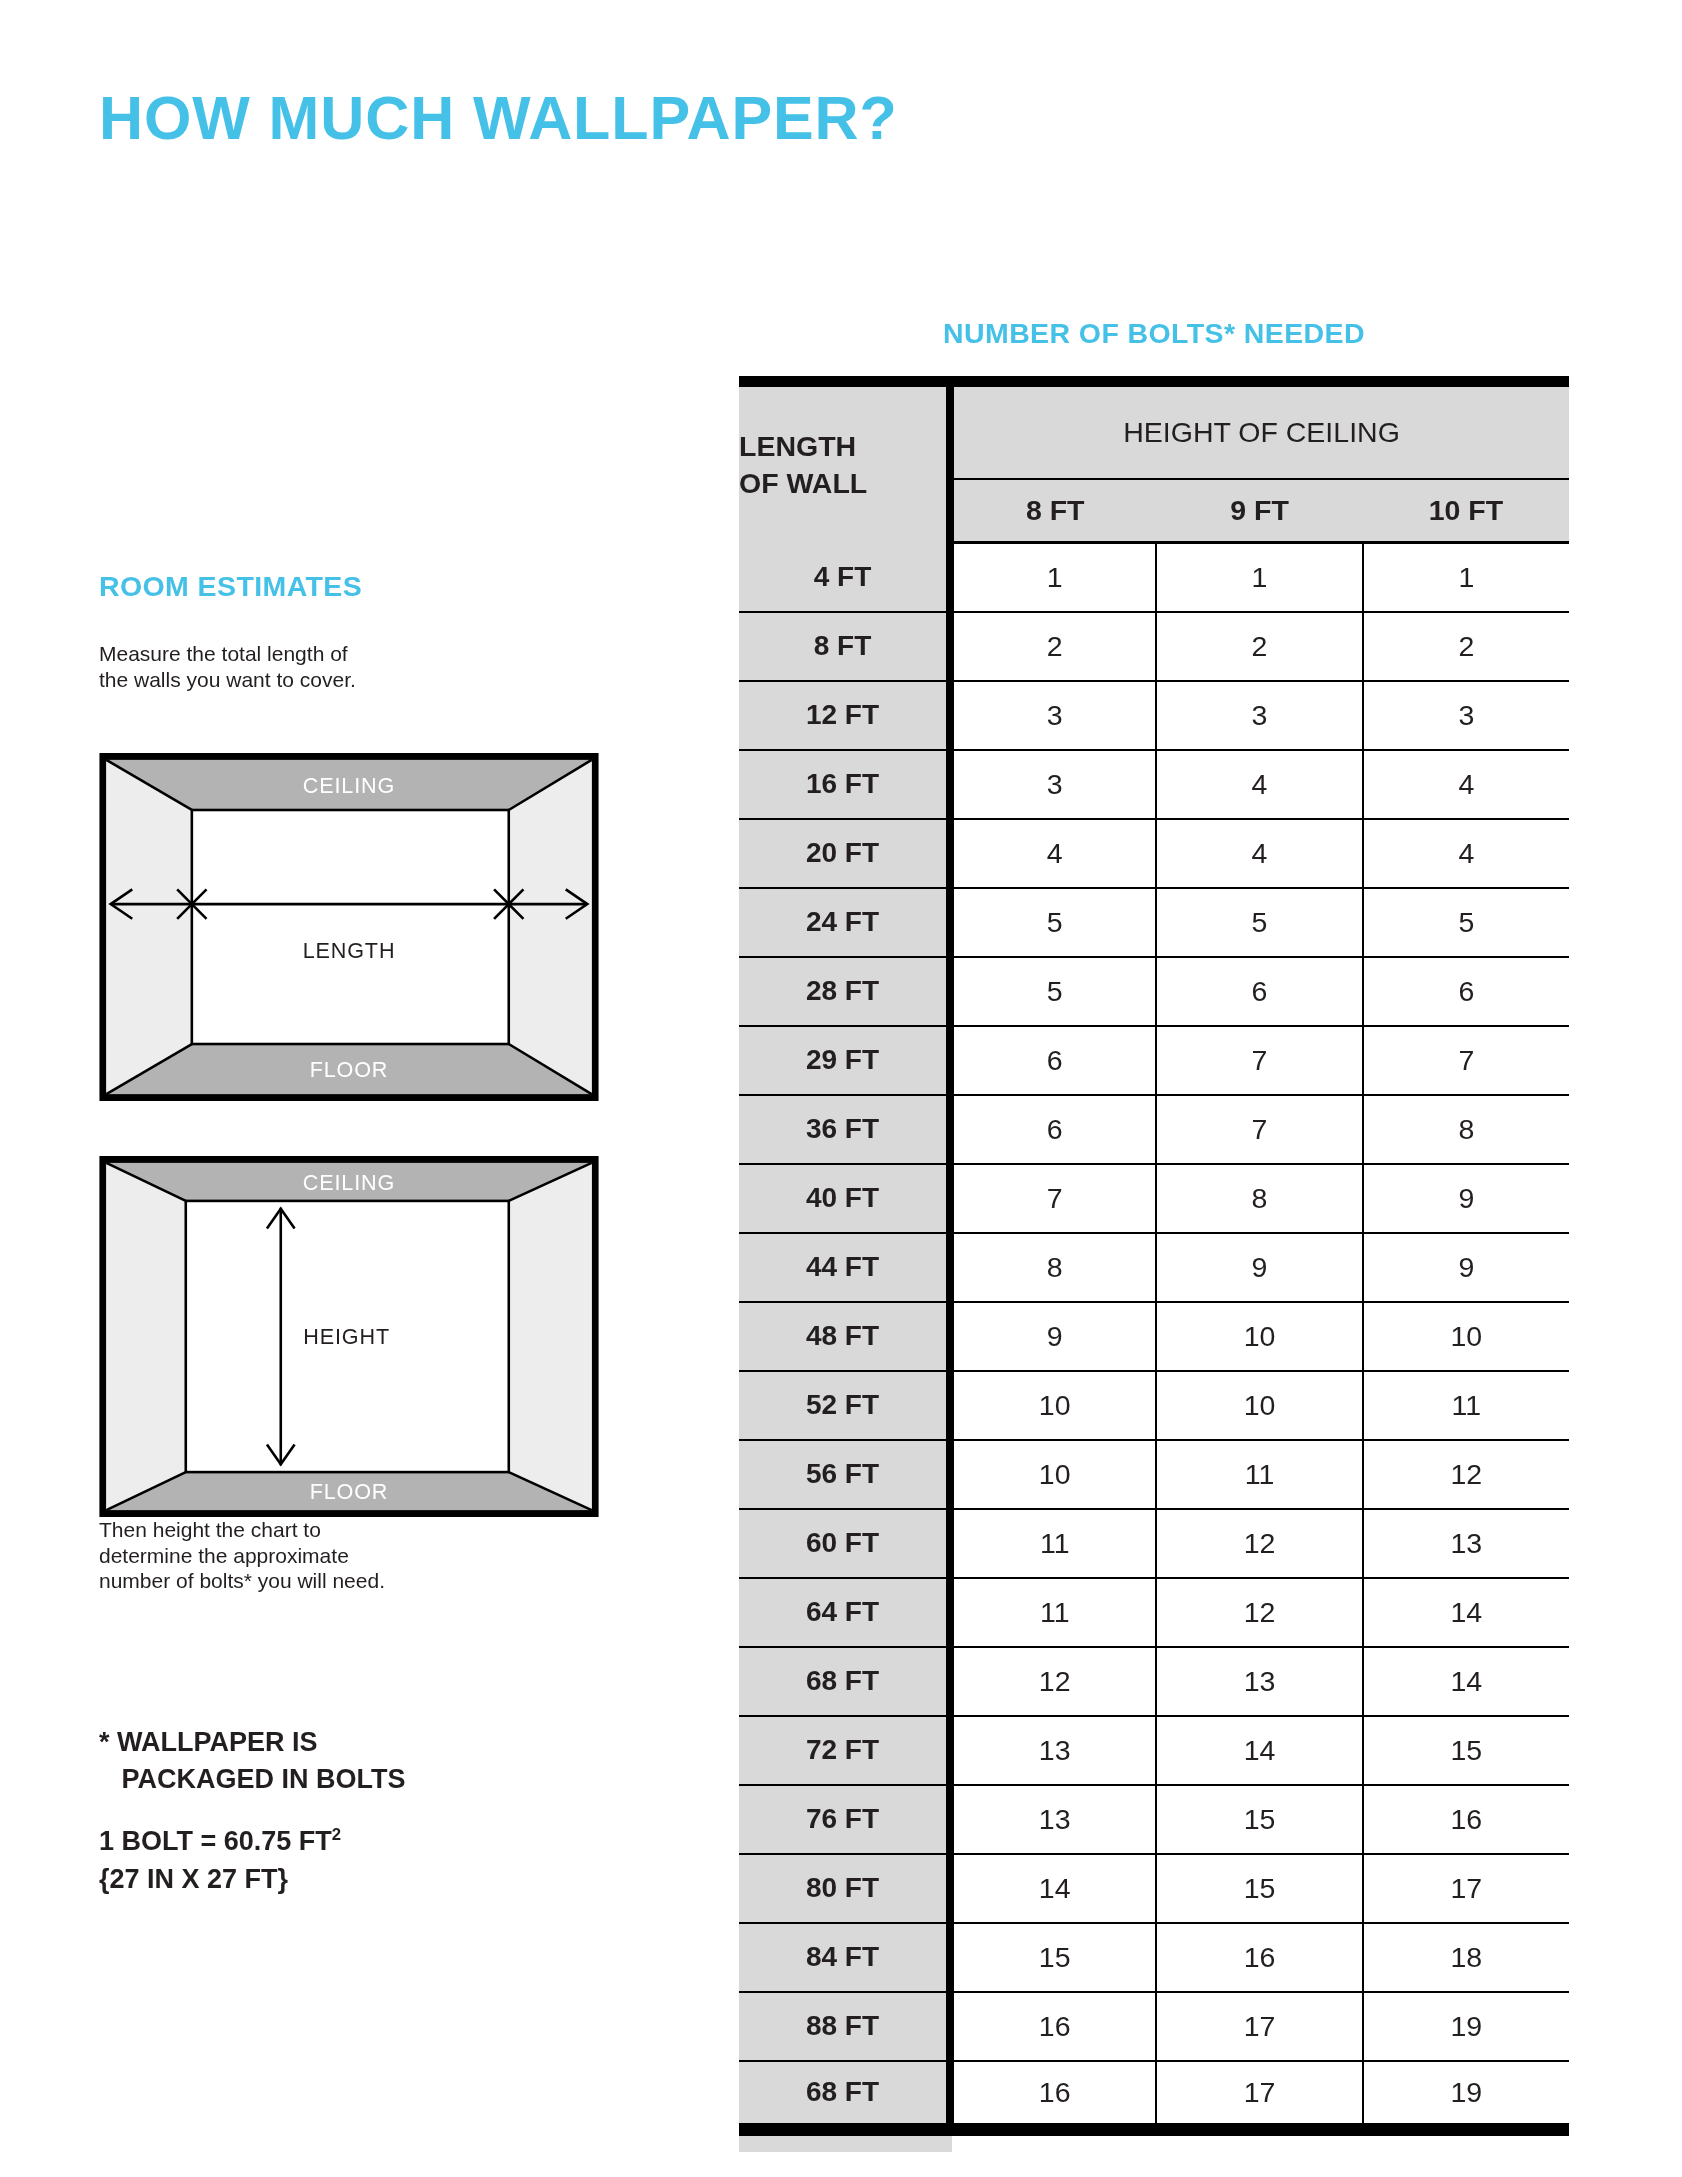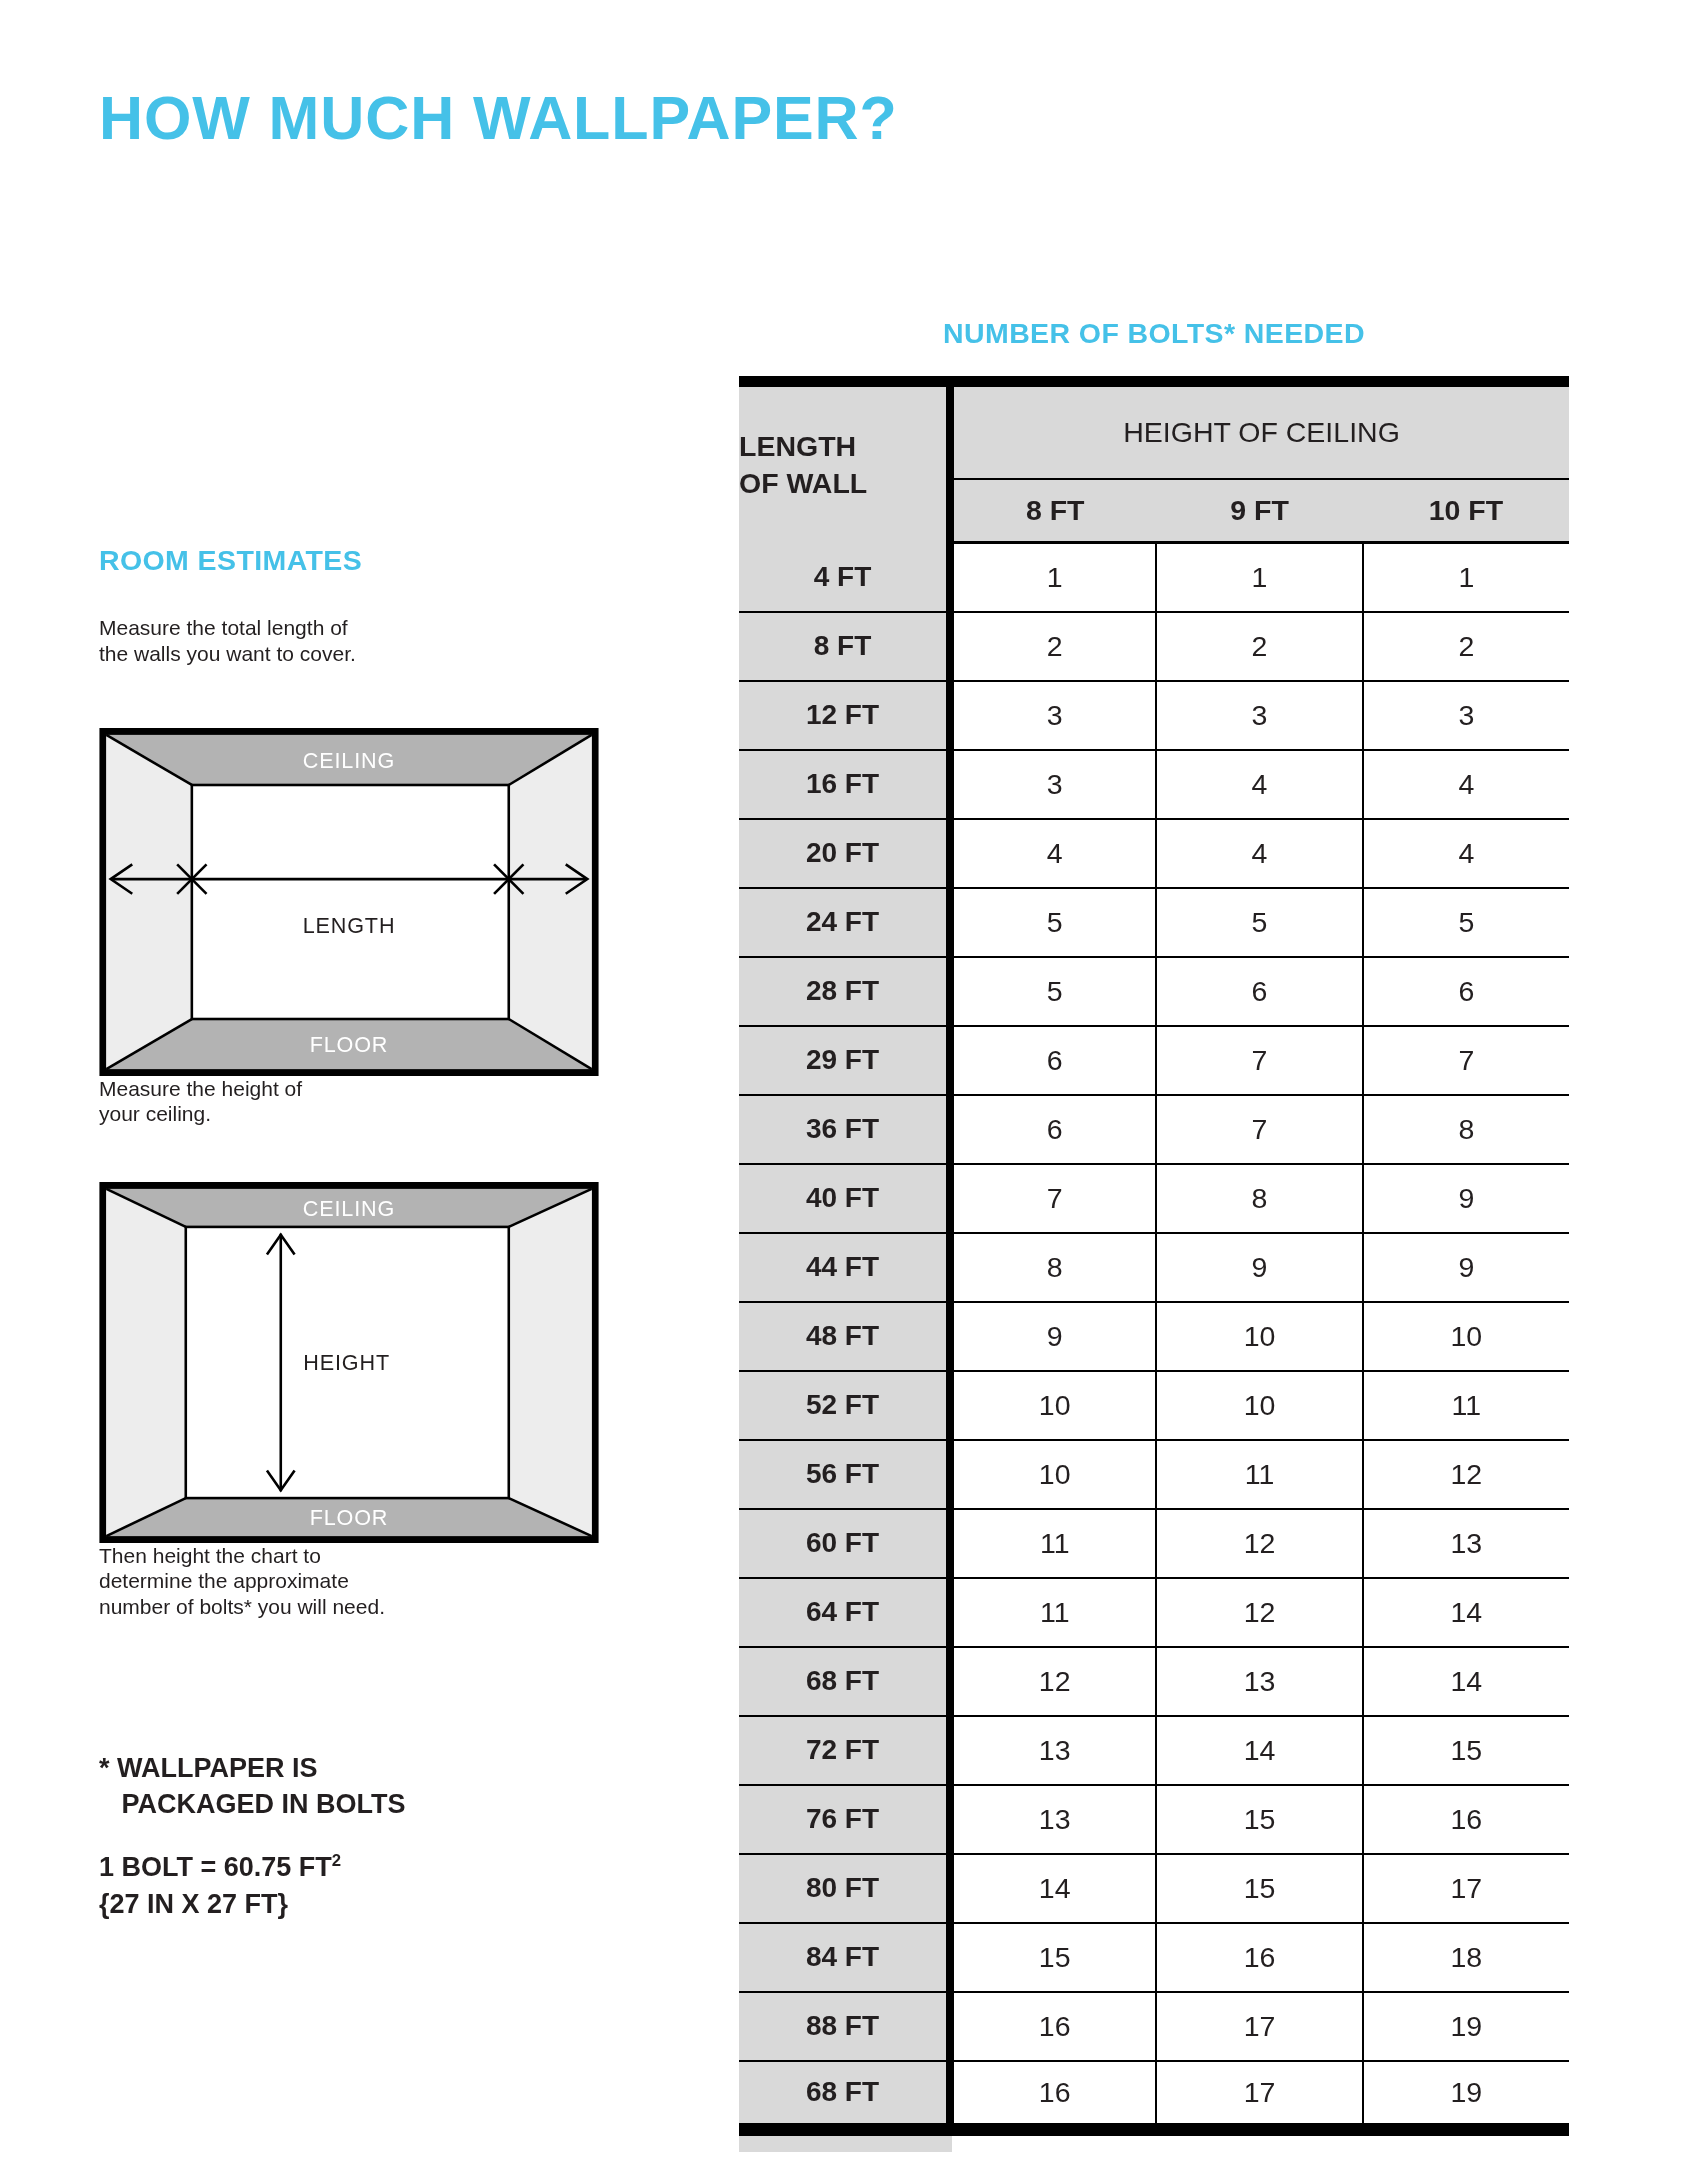--- a/index.html
+++ b/index.html
@@ -99,22 +99,20 @@
         <polyline class="ln" points="540,158 565,175 540,192"></polyline>
         <line class="ln" x1="90" y1="158" x2="124" y2="192"></line>
         <line class="ln" x1="90" y1="192" x2="124" y2="158"></line>
         <line class="ln" x1="457" y1="158" x2="491" y2="192"></line>
         <line class="ln" x1="457" y1="192" x2="491" y2="158"></line>
         <text class="band-label" x="289" y="46" text-anchor="middle">CEILING</text>
         <text class="band-label" x="289" y="375" text-anchor="middle">FLOOR</text>
         <text class="dim-label" x="289" y="237" text-anchor="middle">LENGTH</text>
       </svg>
 
-      <p class="step step-2">Measure the height of
-your ceiling.</p>
 
       <svg class="diagram diagram-2" width="500" height="361" viewBox="0 0 578 418">
         <rect class="outer" x="4" y="4" width="570" height="410"></rect>
         <polygon class="wall" points="8,8 100,52 100,366 8,410"></polygon>
         <polygon class="wall" points="570,8 474,52 474,366 570,410"></polygon>
         <polygon class="band" points="8,8 570,8 474,52 100,52"></polygon>
         <polygon class="band" points="8,410 570,410 474,366 100,366"></polygon>
         <rect class="inner" x="100" y="52" width="374" height="314"></rect>
         <line class="ln" x1="8" y1="8" x2="100" y2="52"></line>
         <line class="ln" x1="570" y1="8" x2="474" y2="52"></line>

